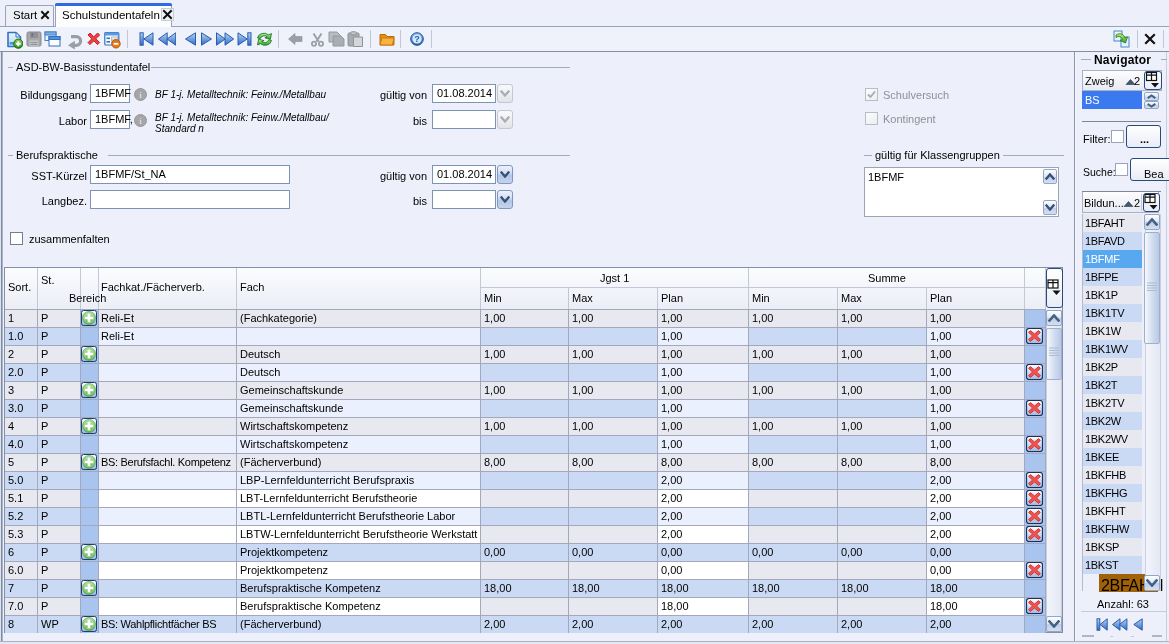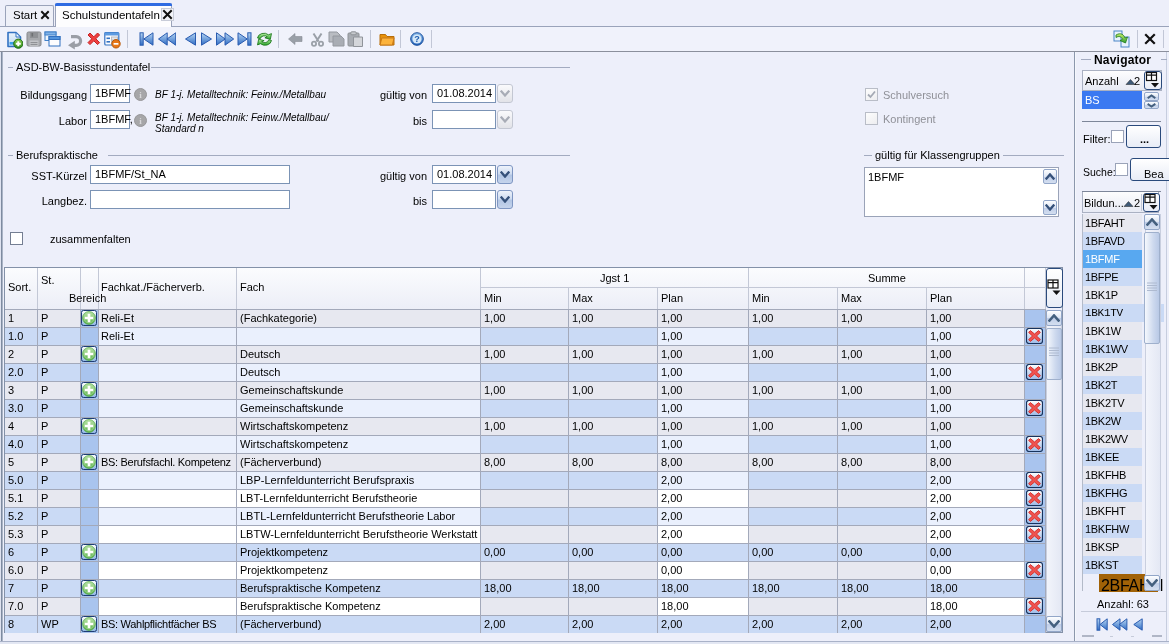--- a/index.html
+++ b/index.html
@@ -280,21 +280,21 @@
 <div class="lbl" style="left:868px;top:171px;">1BFMF</div>
 <div class="sbbtn" style="left:1043px;top:169px;width:14px;height:15px;"></div>
 <svg class="abs" style="left:1045px;top:173px;" width="10" height="7" viewBox="0 0 10 7">
     <path d="M1.5,5.5 L5.0,1.5 L8.5,5.5" fill="none" stroke="#35517a" stroke-width="2.4" stroke-linecap="square"></path>
   </svg>
 <div class="sbbtn" style="left:1043px;top:200px;width:14px;height:15px;"></div>
 <svg class="abs" style="left:1045px;top:204px;" width="10" height="7" viewBox="0 0 10 7">
     <path d="M1.5,1.5 L5.0,5.5 L8.5,1.5" fill="none" stroke="#35517a" stroke-width="2.4" stroke-linecap="square"></path>
   </svg>
 <div class="cb" style="left:10px;top:232px;width:13px;height:13px;"></div>
-<div class="lbl" style="left:29px;top:233px;margin-left:21px;">zusammenfalten</div>
+<div class="lbl" style="left:29px;top:233px;">zusammenfalten</div>
 <div class="abs" style="left:4px;top:267px;width:1059px;height:366px;background:#edeffa;border:1px solid #8391a8;"></div>
 <div class="abs" style="left:5px;top:268px;width:1040px;height:41px;background:linear-gradient(#fbfcfe,#eceef7);"></div>
 <div class="abs" style="left:5px;top:309px;width:1040px;height:18px;background:#e7e8f0;"></div>
 <div class="abs" style="left:5px;top:327px;width:1040px;height:18px;background:#cadaf5;"></div>
 <div class="abs" style="left:98px;top:327px;width:382px;height:18px;background:#eaf0fd;"></div>
 <div class="abs" style="left:657px;top:327px;width:91px;height:18px;background:#eaf0fd;"></div>
 <div class="abs" style="left:926px;top:327px;width:98px;height:18px;background:#eaf0fd;"></div>
 <div class="abs" style="left:5px;top:345px;width:1040px;height:18px;background:#e7e8f0;"></div>
 <div class="abs" style="left:5px;top:363px;width:1040px;height:18px;background:#cadaf5;"></div>
 <div class="abs" style="left:98px;top:363px;width:382px;height:18px;background:#eaf0fd;"></div>
@@ -767,21 +767,21 @@
 <div class="sbthumb" style="left:1046px;top:328px;width:16px;height:52px;"></div>
 <svg class="abs" style="left:1049px;top:347px;" width="10" height="12">
     <path d="M0,1 h10 M0,3.5 h10 M0,6 h10 M0,8.5 h10" stroke="#aebad0" stroke-width="1"></path>
   </svg>
 <div class="vline" style="left:1074px;top:52px;height:589px;background:#8b97ac;"></div>
 <div class="vline" style="left:1075px;top:52px;height:589px;background:#f5f7fc;"></div>
 <div class="legendline" style="left:1081px;top:59px;width:10px;"></div>
 <div class="lbl" style="left:1094px;top:53px;font-size:12px;font-weight:bold;letter-spacing:0.2px;">Navigator</div>
 <div class="legendline" style="left:1161px;top:59px;width:6px;"></div>
 <div class="abs" style="left:1082px;top:70px;width:80px;height:21px;background:linear-gradient(#fdfdfe,#e7eaf4);border:1px solid #aab1c2;"></div>
-<div class="lbl" style="left:1085px;top:75px;">Anzahl</div>
+<div class="lbl" style="left:1085px;top:75px;">Zweig</div>
 <svg class="abs" style="left:1122px;top:77px;" width="16" height="9">
     <path d="M4,7.5 L8.5,2.5 L13,7.5 Z" fill="#3e5a78" stroke="#222" stroke-width="0.5"></path>
   </svg>
 <div class="lbl" style="left:1134px;top:75px;">2</div>
 <div class="navbtn" style="left:1144px;top:71px;width:18px;height:19px;"></div>
 <svg class="abs" style="left:1144px;top:71px;" width="18" height="19" viewBox="0 0 18 19">
     <rect x="2.5" y="1.5" width="10" height="8" fill="#fff" stroke="#111" stroke-width="1.2"></rect>
 <path d="M2.5,4.2 h10 M7.5,1.5 v8" stroke="#111" stroke-width="1.2"></path>
 <path d="M7.0,12.0 h8 l-4,4.5 z" fill="#111"></path>
   </svg>
@@ -817,21 +817,21 @@
     <rect x="2.0" y="1.5" width="10" height="8" fill="#fff" stroke="#111" stroke-width="1.2"></rect>
 <path d="M2.0,4.2 h10 M7.0,1.5 v8" stroke="#111" stroke-width="1.2"></path>
 <path d="M6.5,12.0 h8 l-4,4.5 z" fill="#111"></path>
   </svg>
 <div class="vline" style="left:1082px;top:214px;height:377px;background:#b3bac8;"></div>
 <div class="abs" style="left:1083px;top:214px;width:59px;height:18px;background:#e7e8f0;color:#000;font-size:11px;letter-spacing:-0.3px;padding:3px 0 0 2px;">1BFAHT</div>
 <div class="abs" style="left:1083px;top:232px;width:59px;height:18px;background:#cadaf5;color:#000;font-size:11px;letter-spacing:-0.3px;padding:3px 0 0 2px;">1BFAVD</div>
 <div class="abs" style="left:1083px;top:250px;width:59px;height:18px;background:#58a8f0;color:#fff;font-size:11px;letter-spacing:-0.3px;padding:3px 0 0 2px;">1BFMF</div>
 <div class="abs" style="left:1083px;top:268px;width:59px;height:18px;background:#cadaf5;color:#000;font-size:11px;letter-spacing:-0.3px;padding:3px 0 0 2px;">1BFPE</div>
 <div class="abs" style="left:1083px;top:286px;width:59px;height:18px;background:#e7e8f0;color:#000;font-size:11px;letter-spacing:-0.3px;padding:3px 0 0 2px;">1BK1P</div>
-<div class="abs" style="left:1083px;top:304px;width:81px;height:18px;background:#cadaf5;color:#000;font-size:11px;letter-spacing:-0.3px;padding:3px 0 0 2px;font-family:Liberation Mono, monospace;">1BK1TV</div>
+<div class="abs" style="left:1083px;top:304px;width:59px;height:18px;background:#cadaf5;color:#000;font-size:11px;letter-spacing:-0.3px;padding:3px 0 0 2px;">1BK1TV</div>
 <div class="abs" style="left:1083px;top:322px;width:59px;height:18px;background:#e7e8f0;color:#000;font-size:11px;letter-spacing:-0.3px;padding:3px 0 0 2px;">1BK1W</div>
 <div class="abs" style="left:1083px;top:340px;width:59px;height:18px;background:#cadaf5;color:#000;font-size:11px;letter-spacing:-0.3px;padding:3px 0 0 2px;">1BK1WV</div>
 <div class="abs" style="left:1083px;top:358px;width:59px;height:18px;background:#e7e8f0;color:#000;font-size:11px;letter-spacing:-0.3px;padding:3px 0 12px 2px;">1BK2P</div>
 <div class="abs" style="left:1083px;top:376px;width:59px;height:18px;background:#cadaf5;color:#000;font-size:11px;letter-spacing:-0.3px;padding:3px 0 0 2px;">1BK2T</div>
 <div class="abs" style="left:1083px;top:394px;width:59px;height:18px;background:#e7e8f0;color:#000;font-size:11px;letter-spacing:-0.3px;padding:3px 0 0 2px;">1BK2TV</div>
 <div class="abs" style="left:1083px;top:412px;width:59px;height:18px;background:#cadaf5;color:#000;font-size:11px;letter-spacing:-0.3px;padding:3px 0 0 2px;">1BK2W</div>
 <div class="abs" style="left:1083px;top:430px;width:59px;height:18px;background:#e7e8f0;color:#000;font-size:11px;letter-spacing:-0.3px;padding:3px 0 0 2px;">1BK2WV</div>
 <div class="abs" style="left:1083px;top:448px;width:59px;height:18px;background:#cadaf5;color:#000;font-size:11px;letter-spacing:-0.3px;padding:3px 0 0 2px;">1BKEE</div>
 <div class="abs" style="left:1083px;top:466px;width:59px;height:18px;background:#e7e8f0;color:#000;font-size:11px;letter-spacing:-0.3px;padding:3px 0 0 2px;">1BKFHB</div>
 <div class="abs" style="left:1083px;top:484px;width:59px;height:18px;background:#cadaf5;color:#000;font-size:11px;letter-spacing:-0.3px;padding:3px 0 0 2px;">1BKFHG</div>

